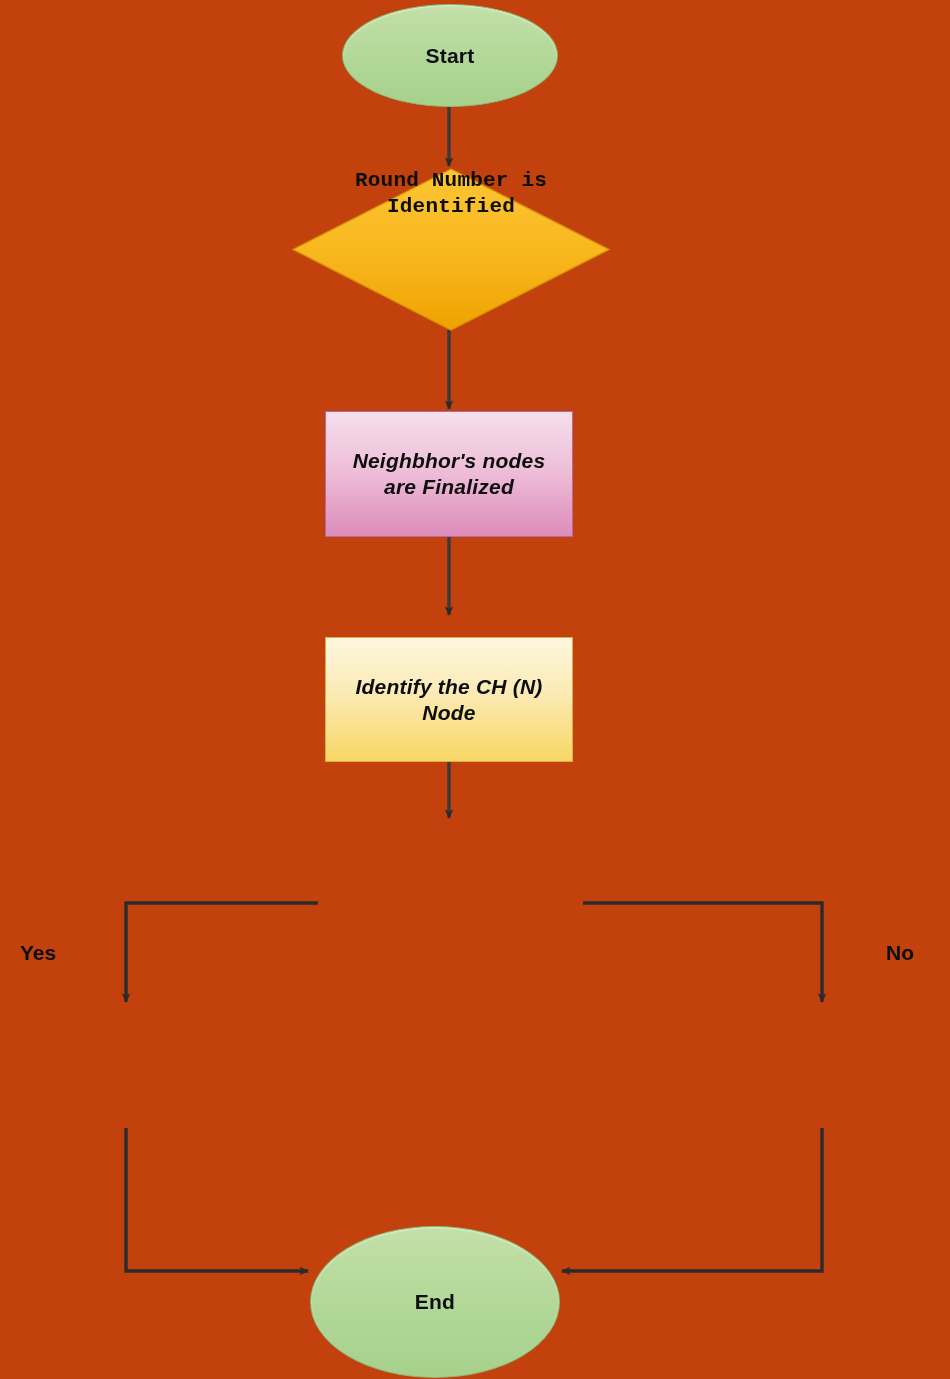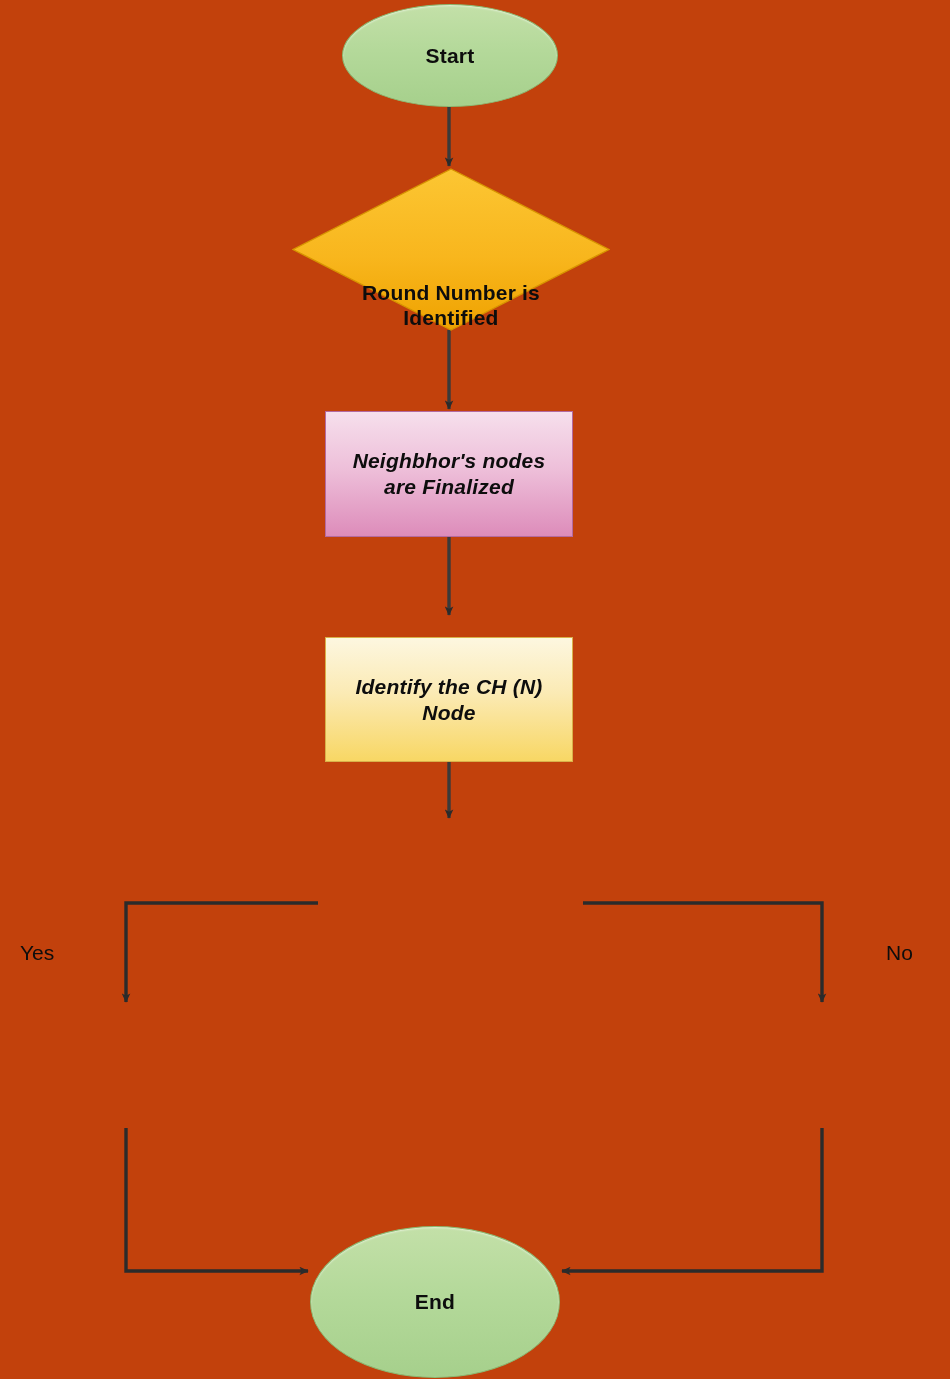--- a/index.html
+++ b/index.html
@@ -73,37 +73,38 @@
   }
   .process.red {
     background: linear-gradient(180deg, #f8cbc5 0%, #f29f97 45%, #e8736a 100%);
     border: 1px solid #c0504d;
   }
 
   
   .decision {
     position: absolute;
     display: flex;
-    align-items: flex-end;
+    align-items: flex-start;
     justify-content: center;
+    font-family: Liberation Mono, monospace;
   }
   .decision .diamond-shape {
     position: absolute;
     left: 0; top: 0;
     width: 100%;
     height: 100%;
     z-index: 1;
   }
   .decision .node-label { font-size: 21px; }
 
   
   .branch-label {
     position: absolute;
     font-size: 21px;
-    font-weight: normal;
+    font-weight: bold;
     color: #0d0d0d;
     white-space: nowrap;
   }
 </style>
 </head>
 <body>
 
 <div id="flowchart-canvas">
 
   <svg id="edge-layer" viewBox="0 0 950 1379" width="950" height="1379" xmlns="http://www.w3.org/2000/svg">

